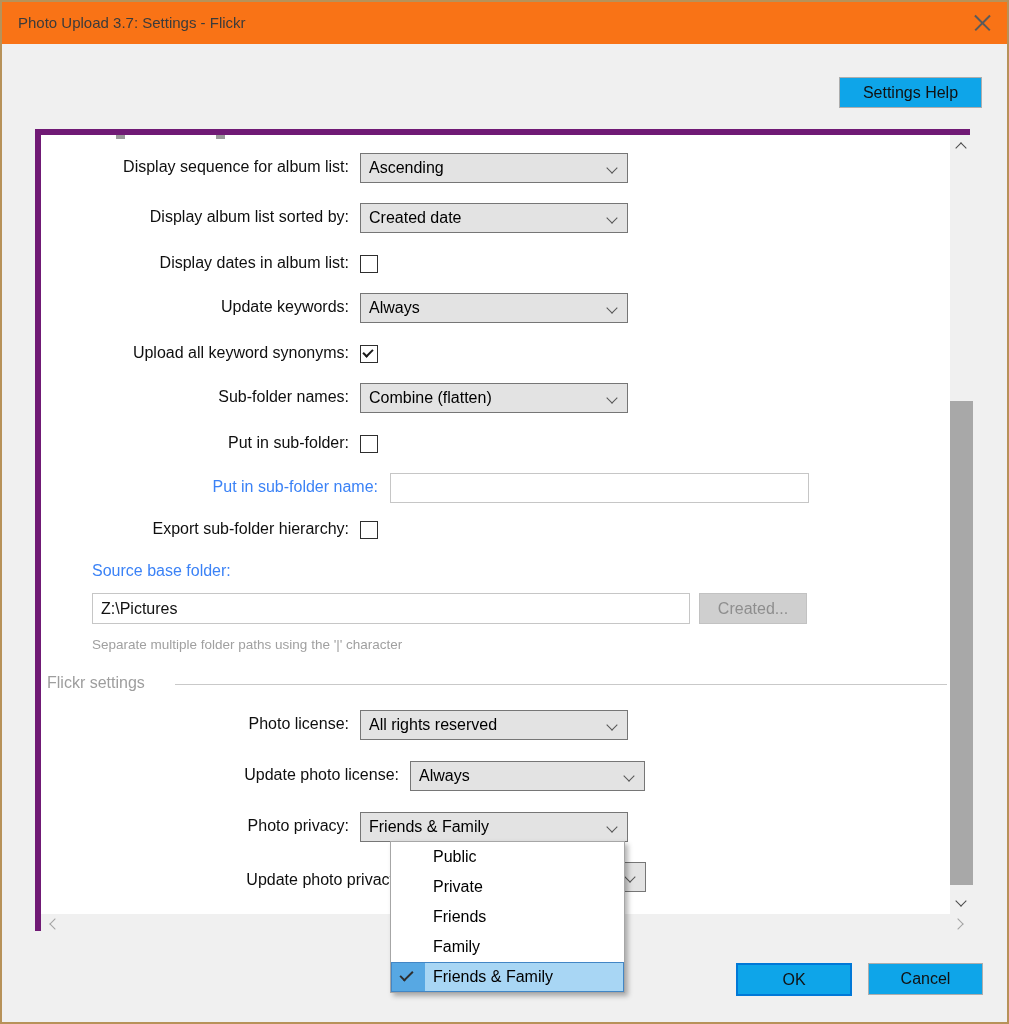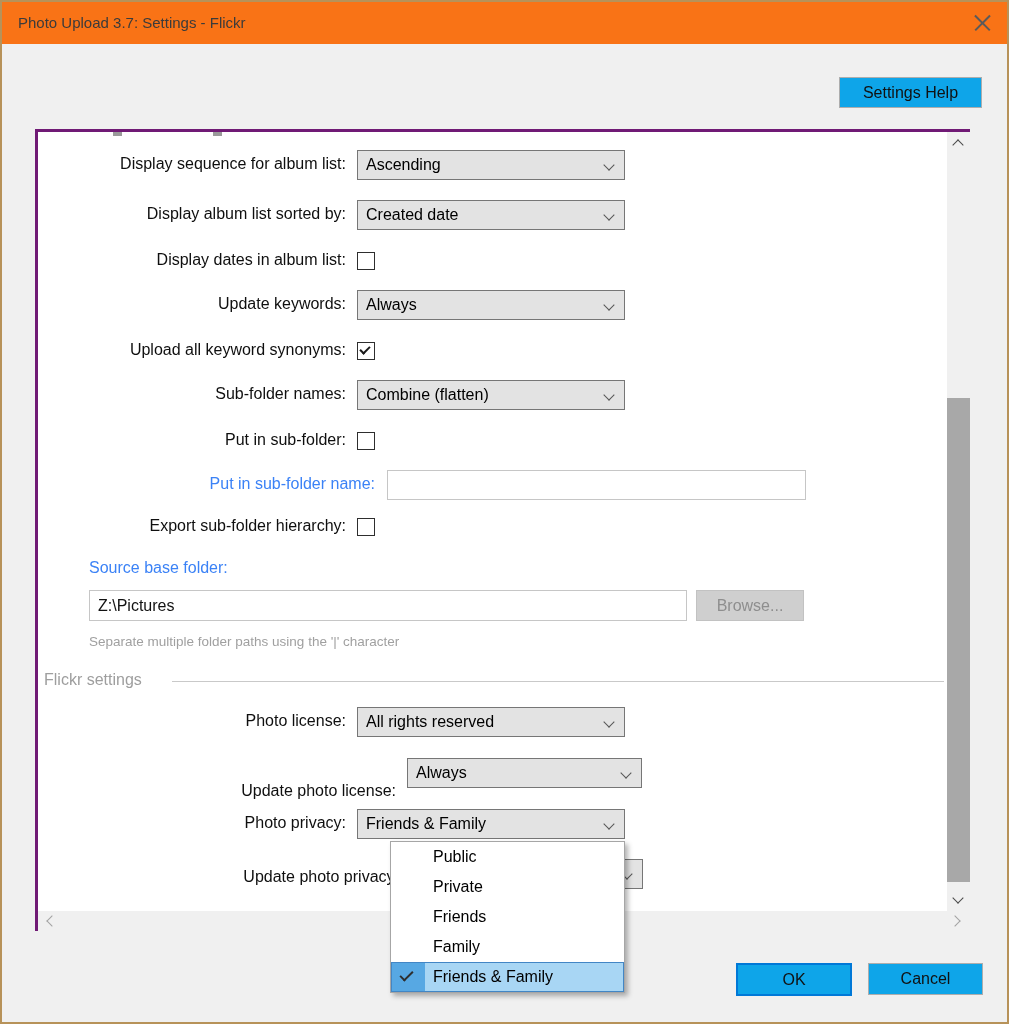--- a/index.html
+++ b/index.html
@@ -14,21 +14,21 @@
   .x1,.x2 { position:absolute; left:1px; top:11px; width:21px; height:1.6px; background:#5a5a5a; }
   .x1 { transform:rotate(45deg); } .x2 { transform:rotate(-45deg); }
 
   
   .btn { position:absolute; background:#0ea5e9; border:1px solid #adadad; font-size:16px; color:#111;
          display:flex; align-items:center; justify-content:center; cursor:pointer; }
   .btn-ok { border:2px solid #0078d7; }
 
   
   .panel { position:absolute; left:33px; top:127px; width:935px; height:802px;
-           background:#ffffff; border:3px solid #701a75; }
+           background:#ffffff; border:6px solid #701a75; }
 
   .frag { position:absolute; height:4px; width:9px; background:#9a9a9a; top:0; }
 
   .label { position:absolute; text-align:right; font-size:16px; color:#0f0f0f; white-space:nowrap; }
   .glabel { color:#3b82f6; }
 
   .combo { position:absolute; height:30px; background:#e3e3e3; border:1px solid #767676;
            font-size:16px; color:#000; display:flex; align-items:center; padding:0 26px 0 8px; cursor:pointer; }
   .chev { position:absolute; right:11px; top:10px; width:8px; height:8px;
           border-right:1.4px solid #565656; border-bottom:1.4px solid #565656; transform:rotate(45deg); }
@@ -122,33 +122,33 @@
     <div class="cb" style="left:319px; top:300px;"></div>
 
     <div class="label glabel" style="left:0; top:343px; width:337px;">Put in sub-folder name:</div>
     <input class="tinput" style="left: 349px; top: 338px; width: 419px; height: 30px;">
 
     <div class="label" style="left:0; top:385px; width:308px;">Export sub-folder hierarchy:</div>
     <div class="cb" style="left:319px; top:386px;"></div>
 
     <div class="label glabel" style="left:51px; top:427px; text-align:left;">Source base folder:</div>
     <input class="tinput" style="left: 51px; top: 458px; width: 598px; height: 31px;" value="Z:\Pictures">
-    <div class="btn btn-disabled" style="left:658px; top:458px; width:108px; height:31px;">Browse...</div>
+    <div class="btn btn-disabled" style="left:658px; top:458px; width:108px; height:31px;">Created...</div>
     <div class="hint" style="left:51px; top:502px;">Separate multiple folder paths using the '|' character</div>
 
     <div class="section-title" style="left:6px; top:539px;">Flickr settings</div>
     <div class="divider" style="left:134px; top:549px; width:772px;"></div>
 
     <div class="label" style="left:0; top:580px; width:308px;">Photo license:</div>
     <div class="combo" style="left:319px; top:575px; width:268px;">
       <span>All rights reserved</span>
       <span class="chev"></span>
     </div>
 
-    <div class="label" style="left:0; top:650px; width:358px;">Update photo license:</div>
+    <div class="label" style="left:0; top:631px; width:358px;">Update photo license:</div>
     <div class="combo" style="left:369px; top:626px; width:235px;">
       <span>Always</span>
       <span class="chev"></span>
     </div>
 
     <div class="label" style="left:0; top:682px; width:308px;">Photo privacy:</div>
     <div class="combo" style="left:319px; top:677px; width:268px;">
       <span>Friends &amp; Family</span>
       <span class="chev"></span>
     </div>

